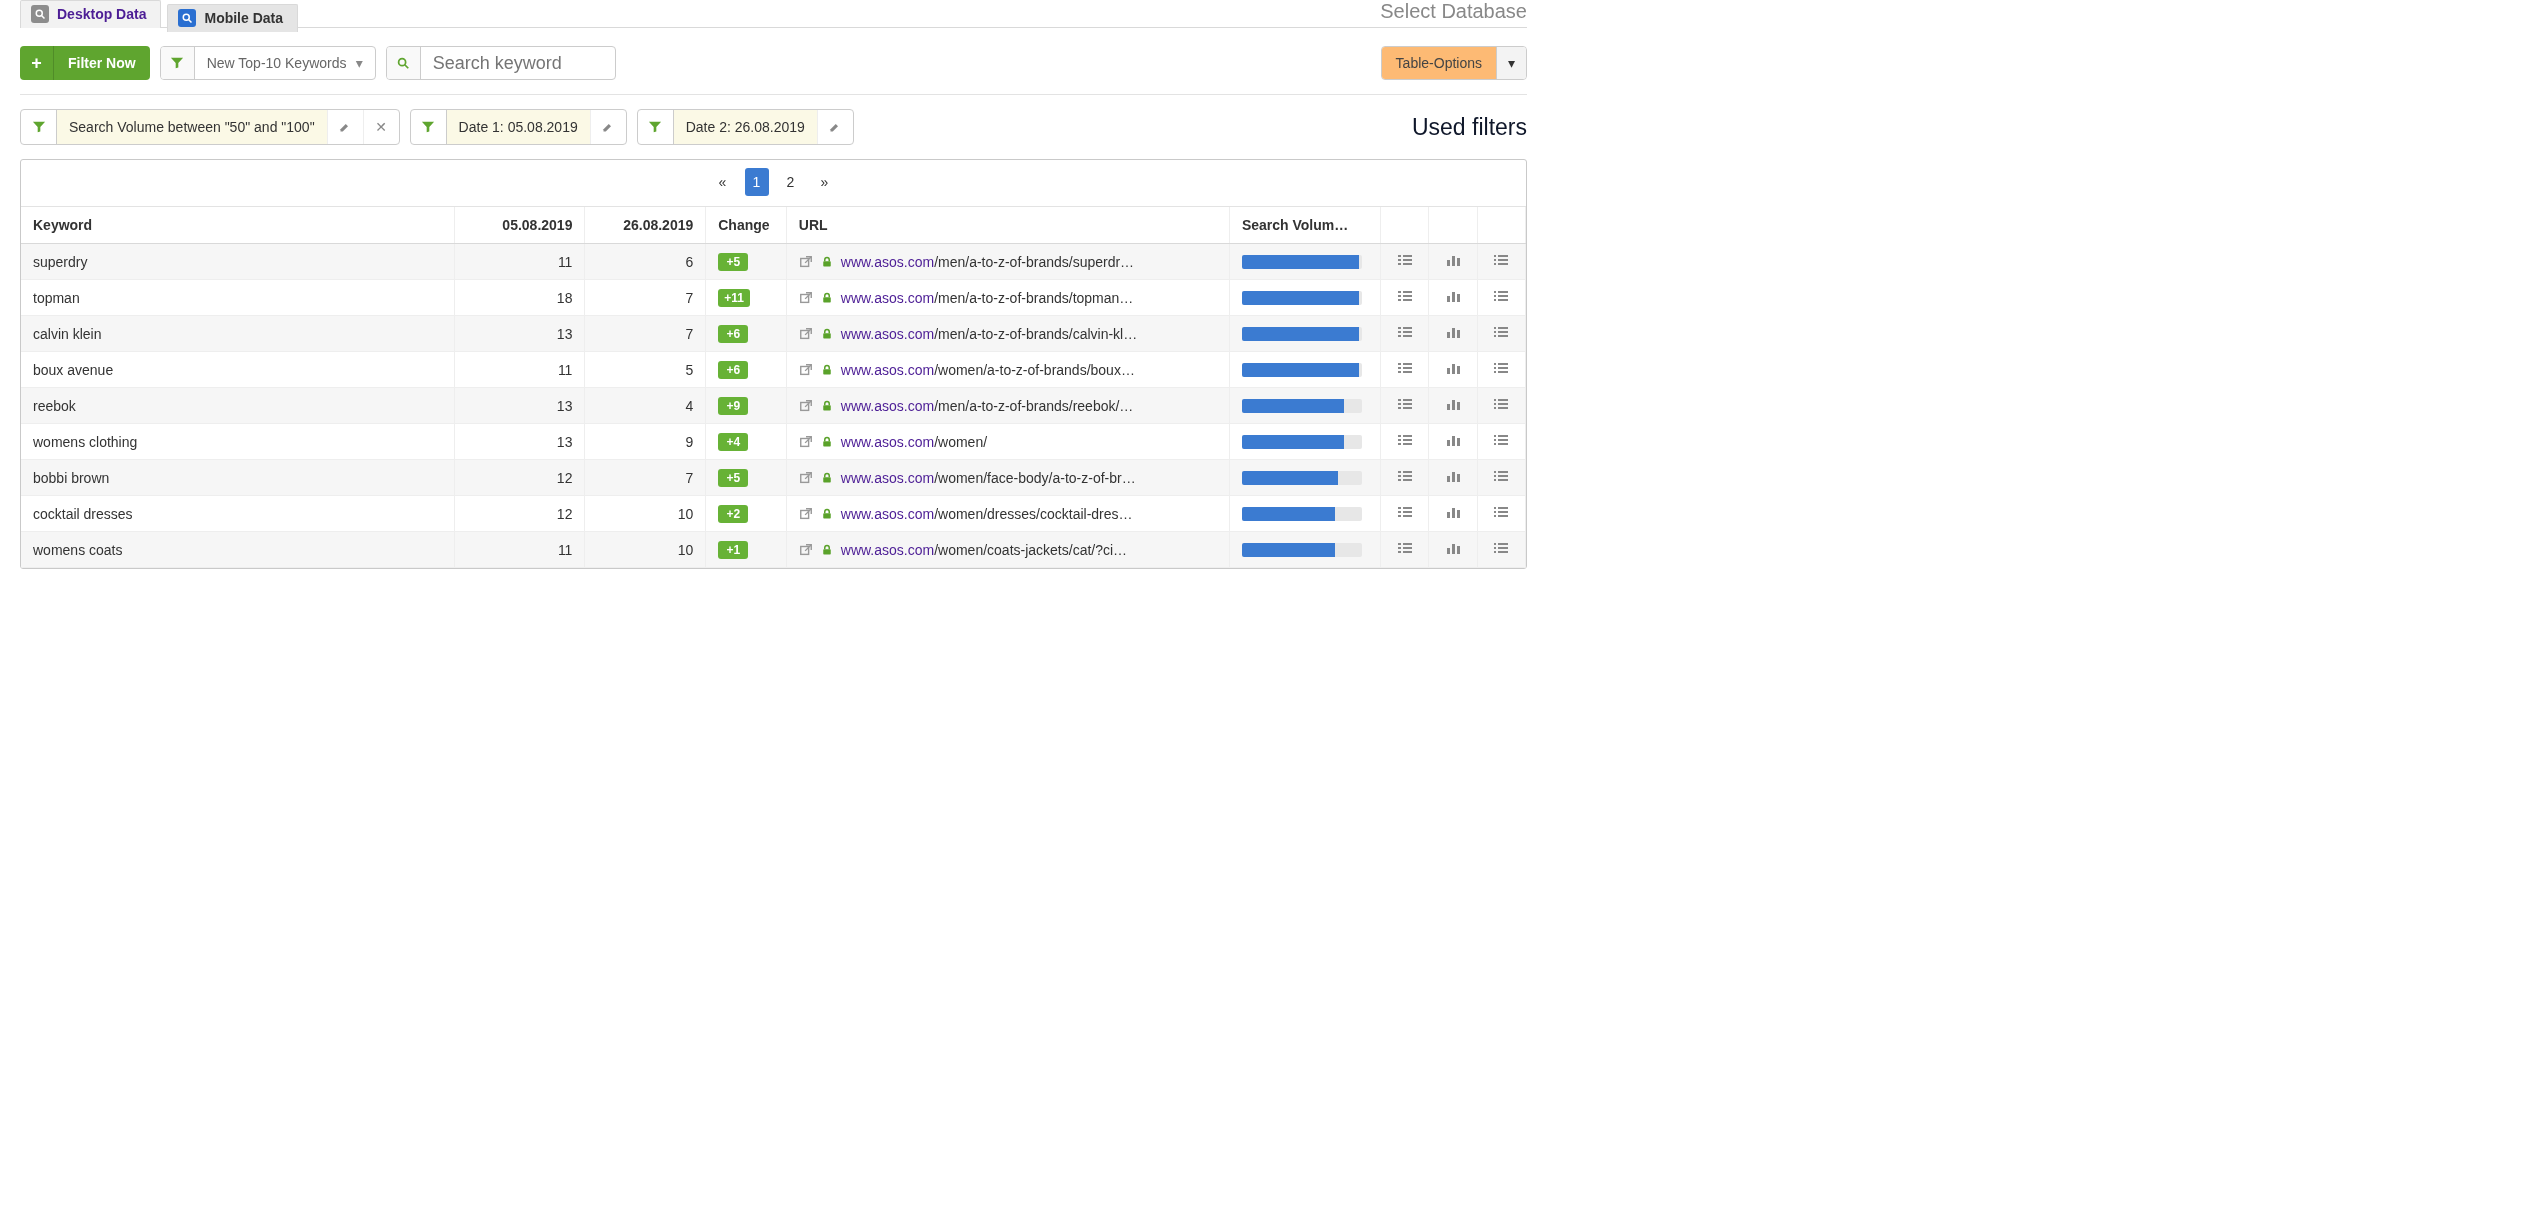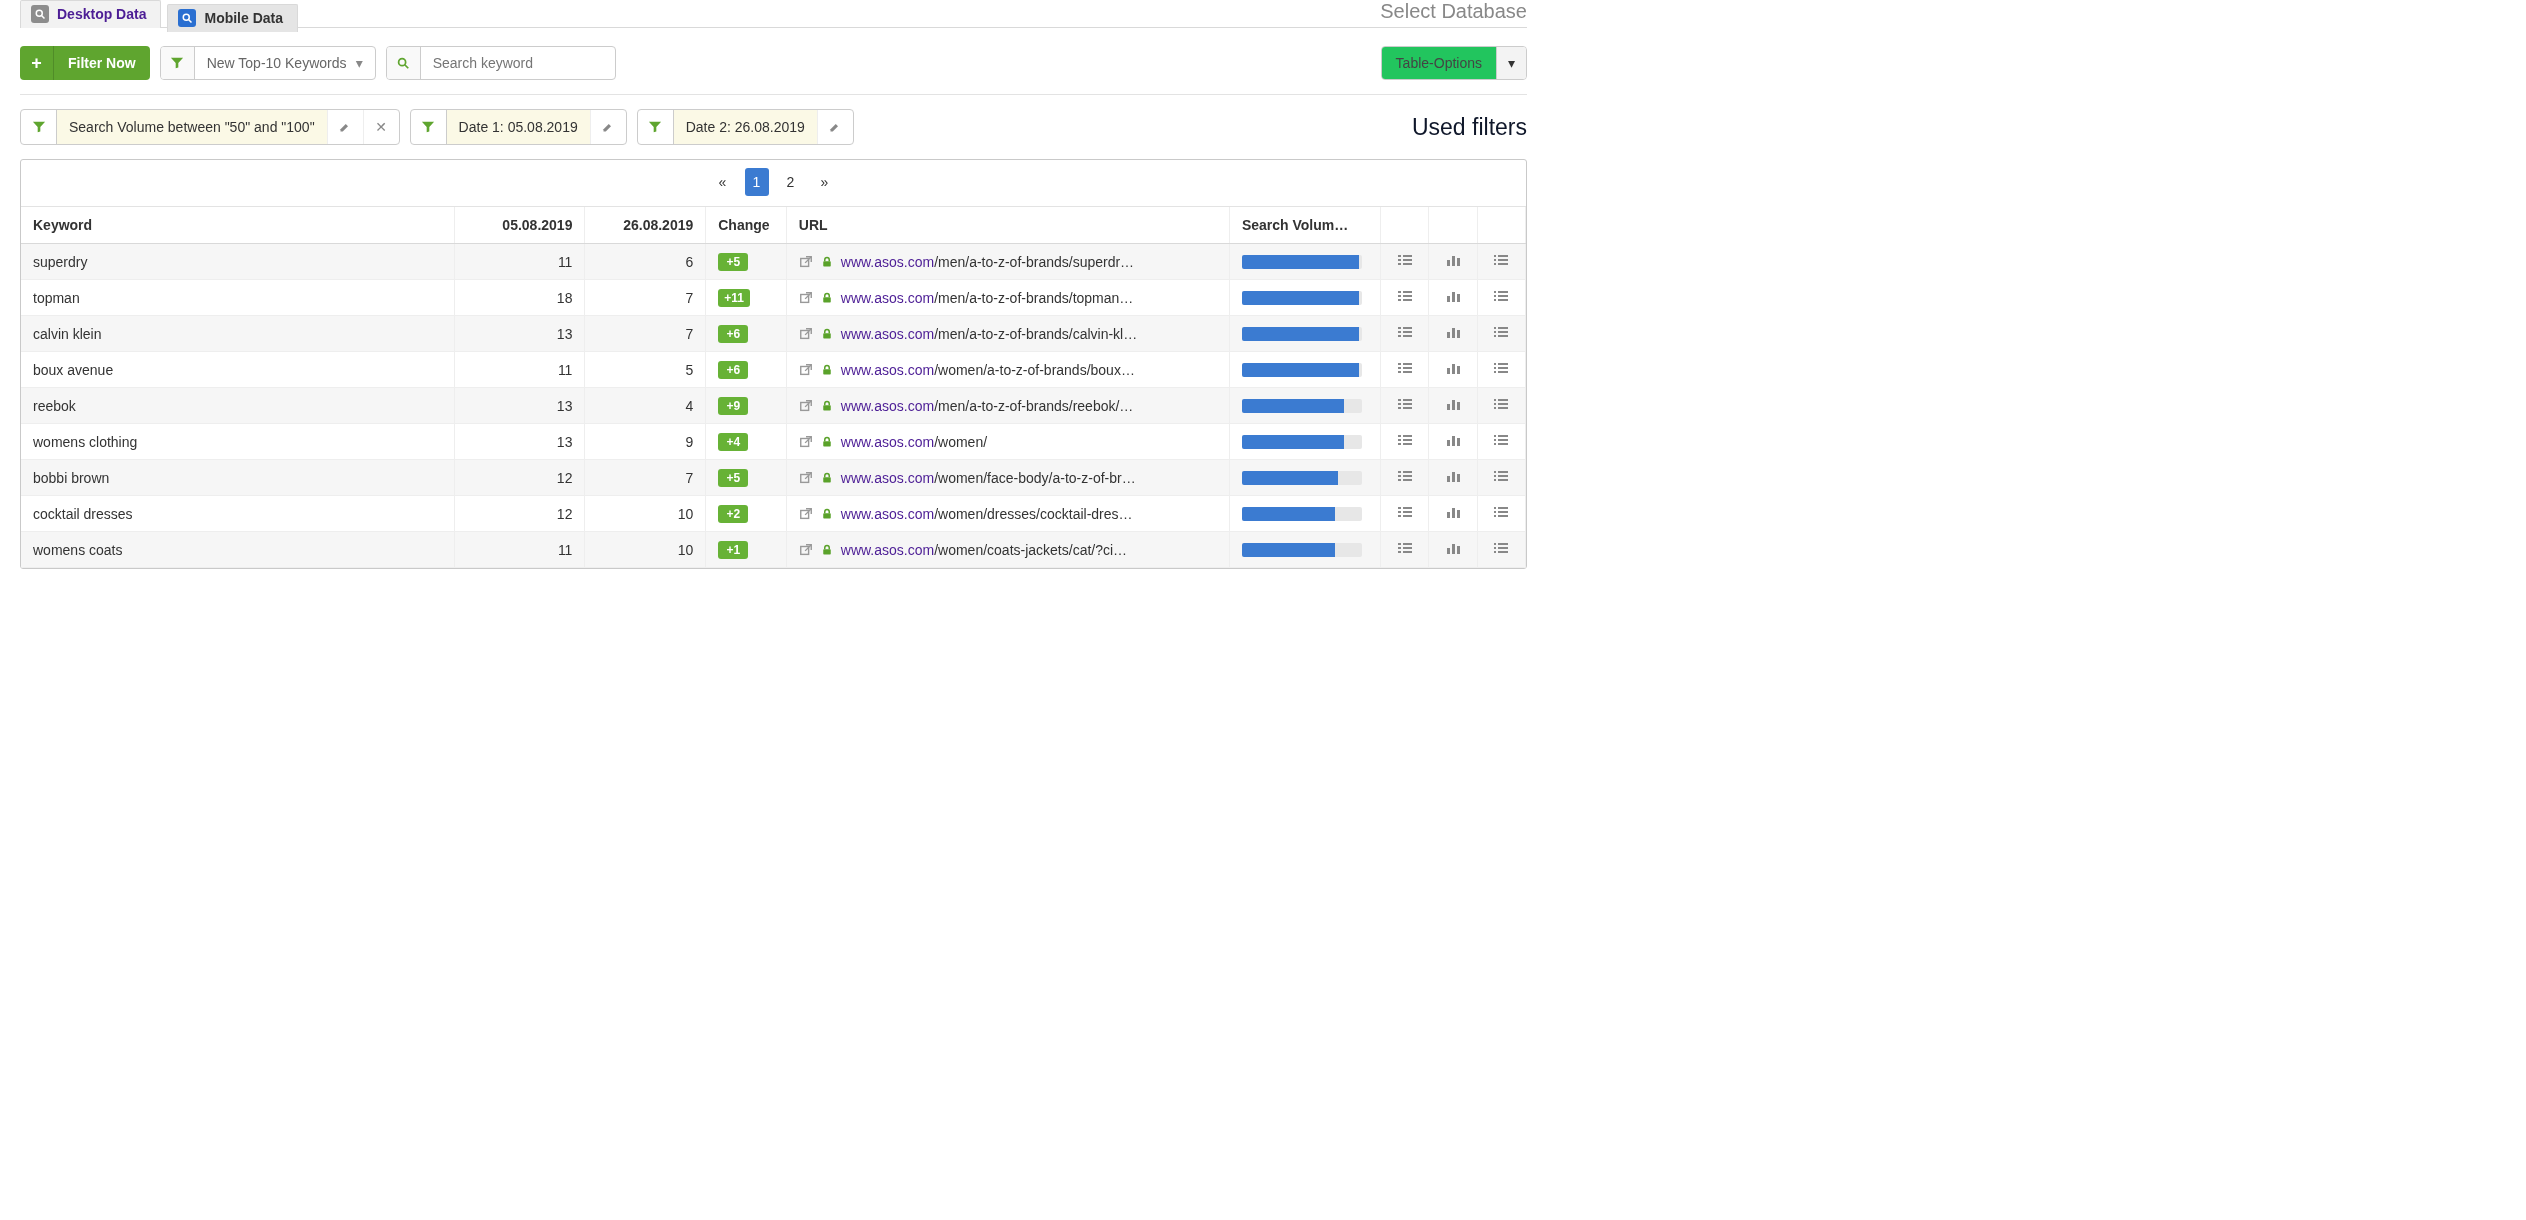--- a/index.html
+++ b/index.html
@@ -17,25 +17,25 @@
   .select-database { margin-left: auto; color: #888; font-size: 20px; font-weight: 400; padding-bottom: 4px; }
 
   .toolbar { display: flex; align-items: center; gap: 10px; margin: 18px 0 10px; padding-bottom: 14px; border-bottom: 1px solid #e3e3e3; }
   .btn-green { background: #5fa52f; color: #fff; display: inline-flex; align-items: center; border-radius: 4px; overflow: hidden; height: 34px; cursor: pointer; }
   .btn-green .plus-box { width: 34px; height: 34px; display: inline-flex; align-items: center; justify-content: center; border-right: 1px solid rgba(0,0,0,.15); font-size: 18px; font-weight: 700; }
   .btn-green .label { padding: 0 14px; font-weight: 700; }
 
   .combo { display: inline-flex; border: 1px solid #ccc; border-radius: 4px; height: 34px; overflow: hidden; background: #fff; }
   .combo .icon-box { width: 34px; display: inline-flex; align-items: center; justify-content: center; border-right: 1px solid #ccc; background: #f9f9f9; }
   .combo .body { display: inline-flex; align-items: center; padding: 0 12px; color: #666; min-width: 180px; justify-content: space-between; }
-  .combo .body input { border: none; outline: none; font-size: 14px; color: #333; width: 170px; }
+  .combo .body input { border: none; outline: none; font-size: 18px; color: #333; width: 170px; }
   .caret-down { color: #888; }
 
   .table-options { margin-left: auto; display: inline-flex; border: 1px solid #ccc; border-radius: 4px; height: 34px; overflow: hidden; }
-  .table-options .label { display: inline-flex; align-items: center; padding: 0 14px; background: #22c55e; font-weight: 500; color: #444; }
+  .table-options .label { display: inline-flex; align-items: center; padding: 0 14px; background: #fdba74; font-weight: 500; color: #444; }
   .table-options .caret { width: 30px; display: inline-flex; align-items: center; justify-content: center; border-left: 1px solid #ccc; background: #f3f3f3; }
 
   .filters-row { display: flex; align-items: center; gap: 10px; margin: 14px 0 14px; }
   .filter-chip { display: inline-flex; align-items: stretch; border: 1px solid #ccc; border-radius: 4px; height: 36px; overflow: hidden; background: #fff; }
   .filter-chip .micon { width: 36px; display: inline-flex; align-items: center; justify-content: center; border-right: 1px solid #ccc; }
   .filter-chip .text { display: inline-flex; align-items: center; padding: 0 12px; background: #fbf9e6; color: #333; }
   .filter-chip .act { width: 36px; display: inline-flex; align-items: center; justify-content: center; border-left: 1px solid #eee; color: #888; cursor: pointer; }
   .used-filters { margin-left: auto; color: #0f172a; font-size: 23px; }
 
   .panel { border: 1px solid #c9c9c9; border-radius: 3px; overflow: hidden; }

